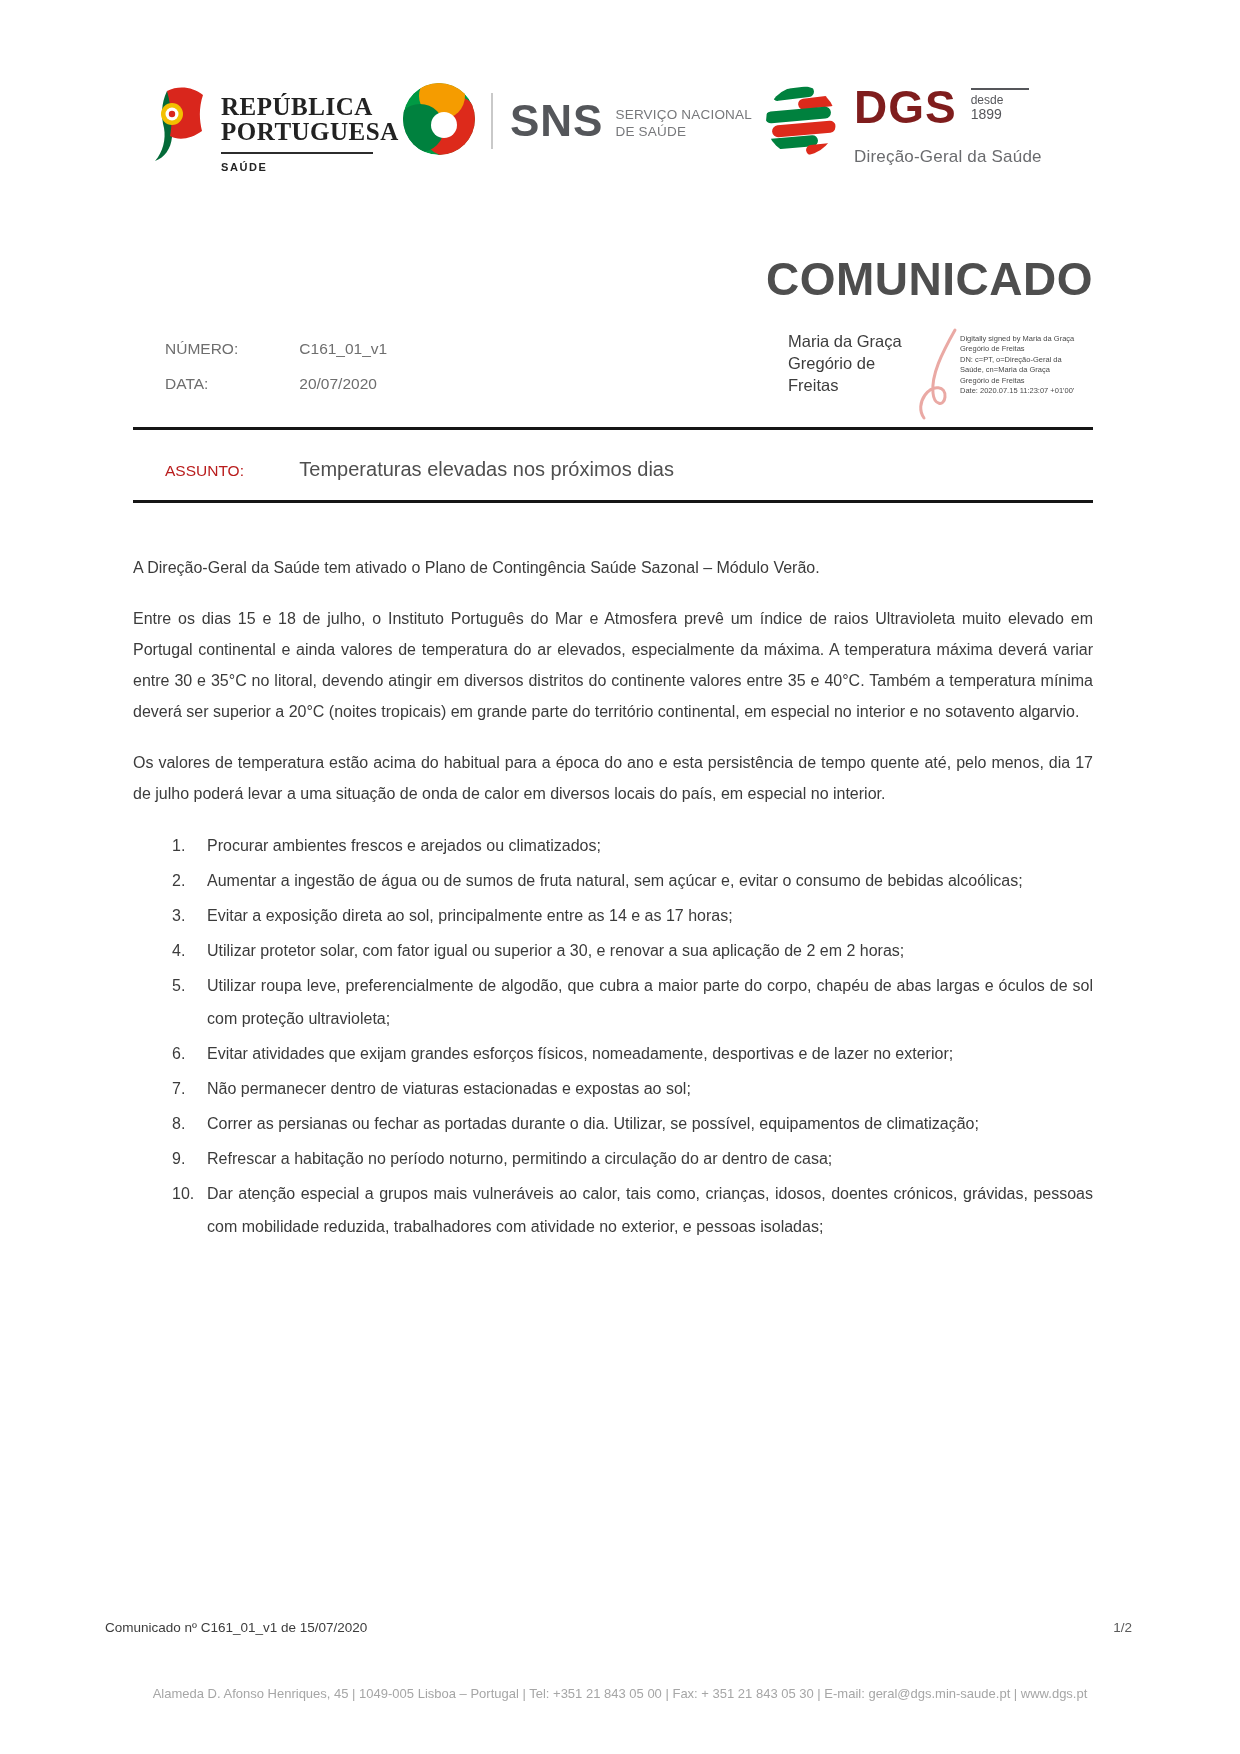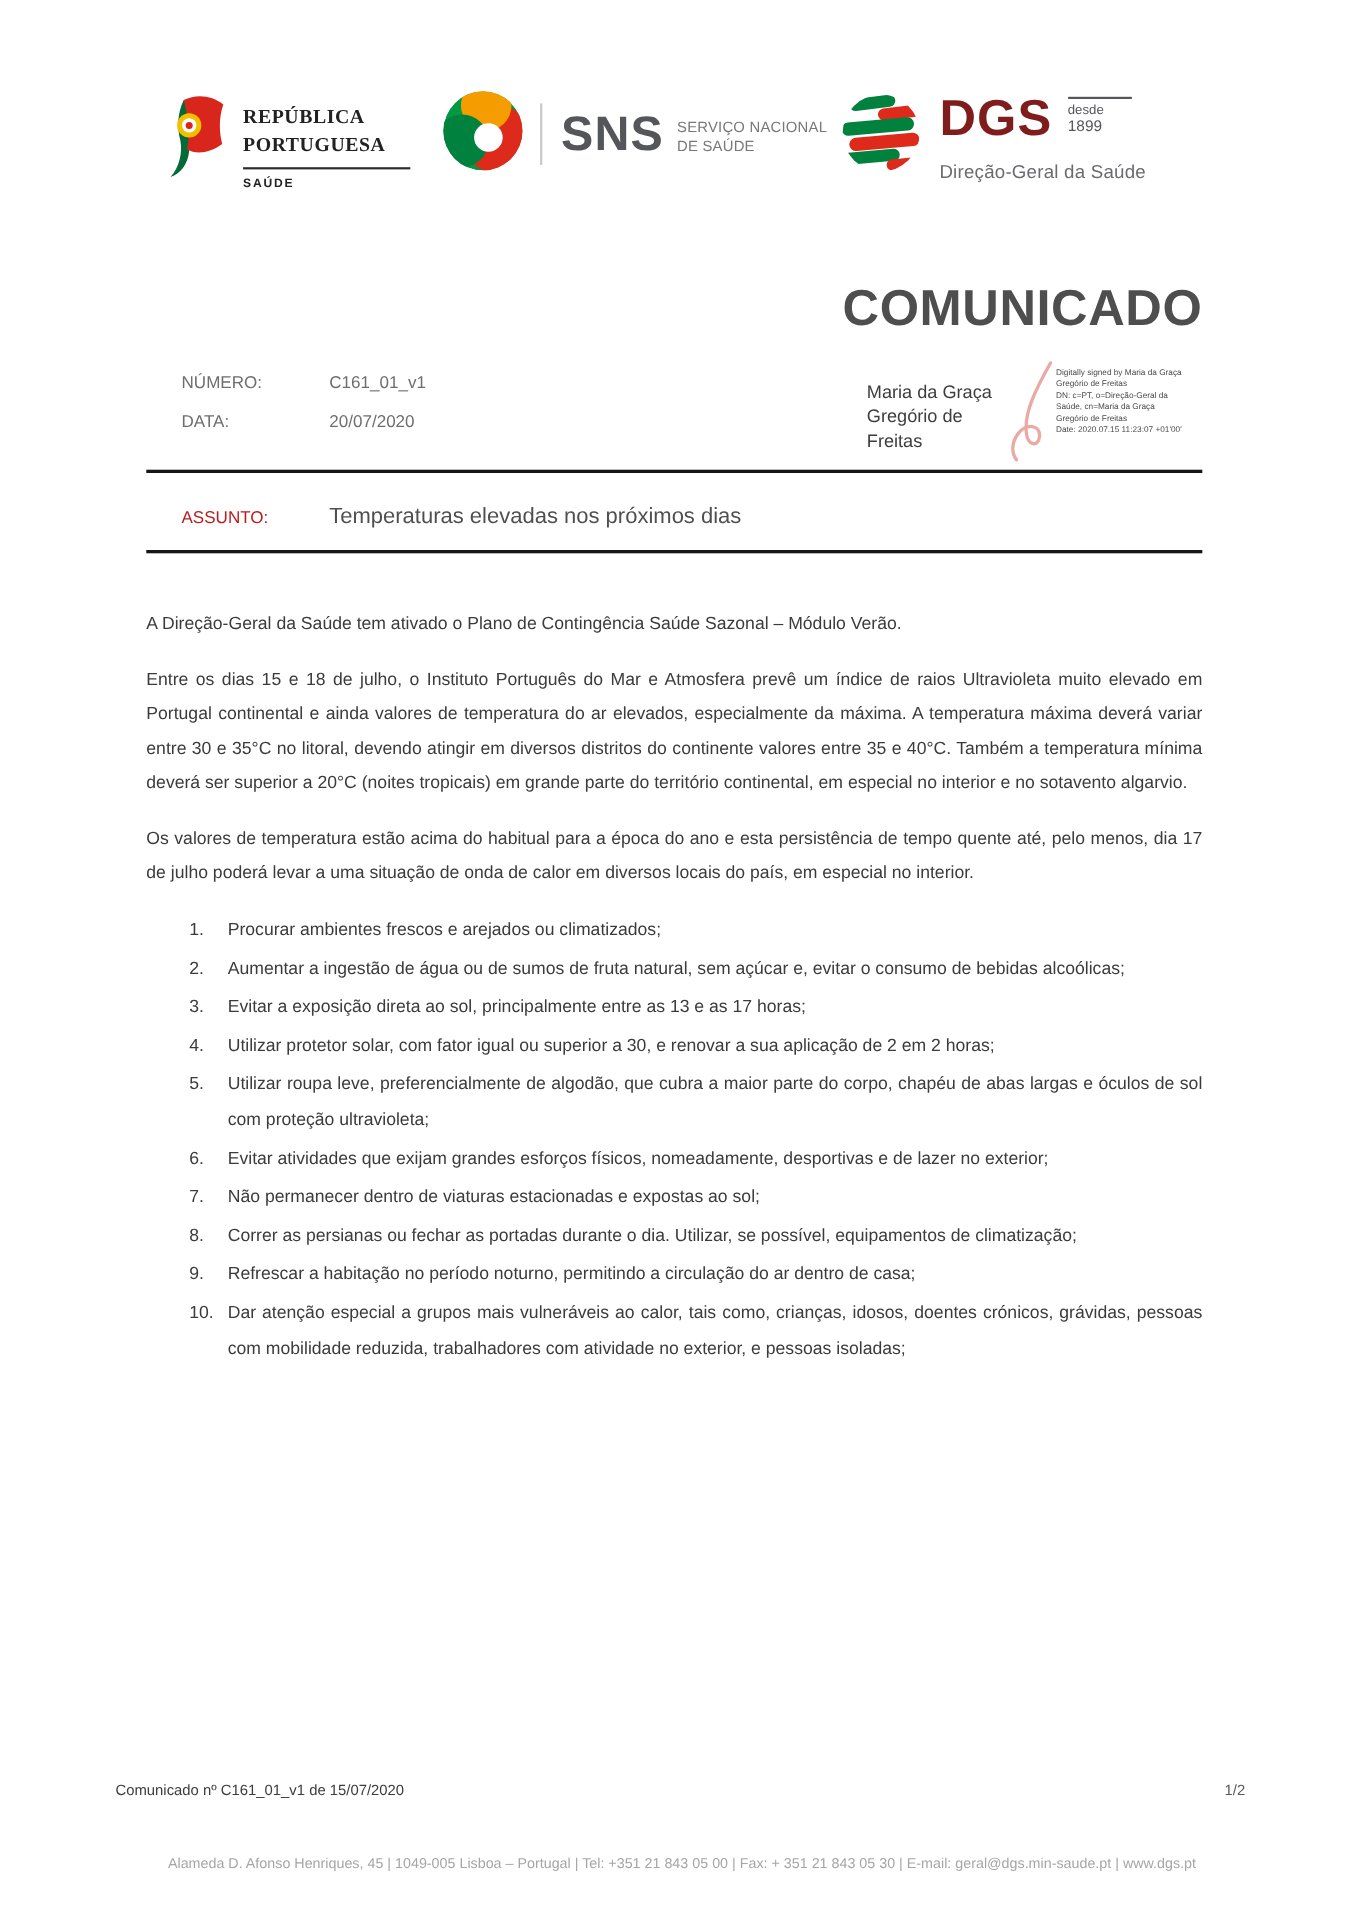--- a/index.html
+++ b/index.html
@@ -12,21 +12,21 @@
     background: #ffffff;
     overflow: hidden;
     color: #3b3b3b;
   }
 
   
   .logo-republica { position: absolute; top: 86px; left: 150px; display: flex; }
   .rp-text { margin-left: 15px; padding-top: 8px; }
   .rp-line {
     font-family: "Liberation Serif", serif;
-    font-weight: bold; font-size: 18px; line-height: 25px;
+    font-weight: bold; font-size: 25px; line-height: 25px;
     color: #222; letter-spacing: 0.5px;
   }
   .rp-rule { width: 152px; height: 2px; background: #2c2c2c; margin: 8px 0 7px; }
   .rp-sub { font-size: 11px; font-weight: bold; color: #222; letter-spacing: 1.6px; }
 
   .logo-sns { position: absolute; top: 82px; left: 402px; display: flex; align-items: center; }
   .sns-divider { width: 2px; height: 56px; background: #c9c9c9; margin: 0 17px 0 15px; }
   .sns-acronym { font-size: 44px; font-weight: bold; color: #54565a; letter-spacing: 1px; }
   .sns-sub { margin-left: 12px; padding-top: 4px; }
   .sns-sub div { font-size: 13.5px; color: #77787b; line-height: 17px; letter-spacing: 0.2px; }
@@ -45,21 +45,21 @@
     position: absolute; top: 252px; right: 147px;
     font-size: 46px; font-weight: bold; color: #4e4e4e; letter-spacing: 0.5px;
   }
 
   
   .meta { position: absolute; top: 340px; left: 165px; font-size: 15.5px; color: #6e6e6e; }
   .meta-row { margin-bottom: 17px; }
   .meta-label { display: inline-block; width: 130px; }
 
   .signature { position: absolute; top: 330px; left: 788px; display: flex; }
-  .sig-name { width: 126px; font-size: 16.5px; color: #3d3d3d; line-height: 22px; margin-top: 16px; }
+  .sig-name { width: 126px; font-size: 16.5px; color: #3d3d3d; line-height: 22px; }
   .sig-flourish { position: relative; width: 44px; margin: 0 1px; }
   .sig-flourish svg { position: absolute; top: -4px; left: 0; }
   .sig-details { width: 152px; padding-top: 4px; }
   .sig-details div { font-size: 7.5px; color: #4a4a4a; line-height: 10.4px; }
 
   
   .rule { position: absolute; left: 133px; width: 960px; height: 3px; background: #161616; }
   .rule-1 { top: 427px; }
   .rule-2 { top: 500px; }
   .assunto { position: absolute; top: 458px; left: 165px; font-size: 15.5px; }
@@ -207,21 +207,21 @@
   </div>
   <div class="rule rule-2"></div>
 
   <main class="doc-body">
     <p>A Direção-Geral da Saúde tem ativado o Plano de Contingência Saúde Sazonal – Módulo Verão.</p>
     <p>Entre os dias 15 e 18 de julho, o Instituto Português do Mar e Atmosfera prevê um índice de raios Ultravioleta muito elevado em Portugal continental e ainda valores de temperatura do ar elevados, especialmente da máxima. A temperatura máxima deverá variar entre 30 e 35°C no litoral, devendo atingir em diversos distritos do continente valores entre 35 e 40°C. Também a temperatura mínima deverá ser superior a 20°C (noites tropicais) em grande parte do território continental, em especial no interior e no sotavento algarvio.</p>
     <p>Os valores de temperatura estão acima do habitual para a época do ano e esta persistência de tempo quente até, pelo menos, dia 17 de julho poderá levar a uma situação de onda de calor em diversos locais do país, em especial no interior.</p>
     <ol>
       <li>Procurar ambientes frescos e arejados ou climatizados;</li>
       <li>Aumentar a ingestão de água ou de sumos de fruta natural, sem açúcar e, evitar o consumo de bebidas alcoólicas;</li>
-      <li>Evitar a exposição direta ao sol, principalmente entre as 13 e as 17 horas;</li>
+      <li>Evitar a exposição direta ao sol, principalmente entre as 14 e as 17 horas;</li>
       <li>Utilizar protetor solar, com fator igual ou superior a 30, e renovar a sua aplicação de 2 em 2 horas;</li>
       <li>Utilizar roupa leve, preferencialmente de algodão, que cubra a maior parte do corpo, chapéu de abas largas e óculos de sol com proteção ultravioleta;</li>
       <li>Evitar atividades que exijam grandes esforços físicos, nomeadamente, desportivas e de lazer no exterior;</li>
       <li>Não permanecer dentro de viaturas estacionadas e expostas ao sol;</li>
       <li>Correr as persianas ou fechar as portadas durante o dia. Utilizar, se possível, equipamentos de climatização;</li>
       <li>Refrescar a habitação no período noturno, permitindo a circulação do ar dentro de casa;</li>
       <li>Dar atenção especial a grupos mais vulneráveis ao calor, tais como, crianças, idosos, doentes crónicos, grávidas, pessoas com mobilidade reduzida, trabalhadores com atividade no exterior, e pessoas isoladas;</li>
     </ol>
   </main>
 

